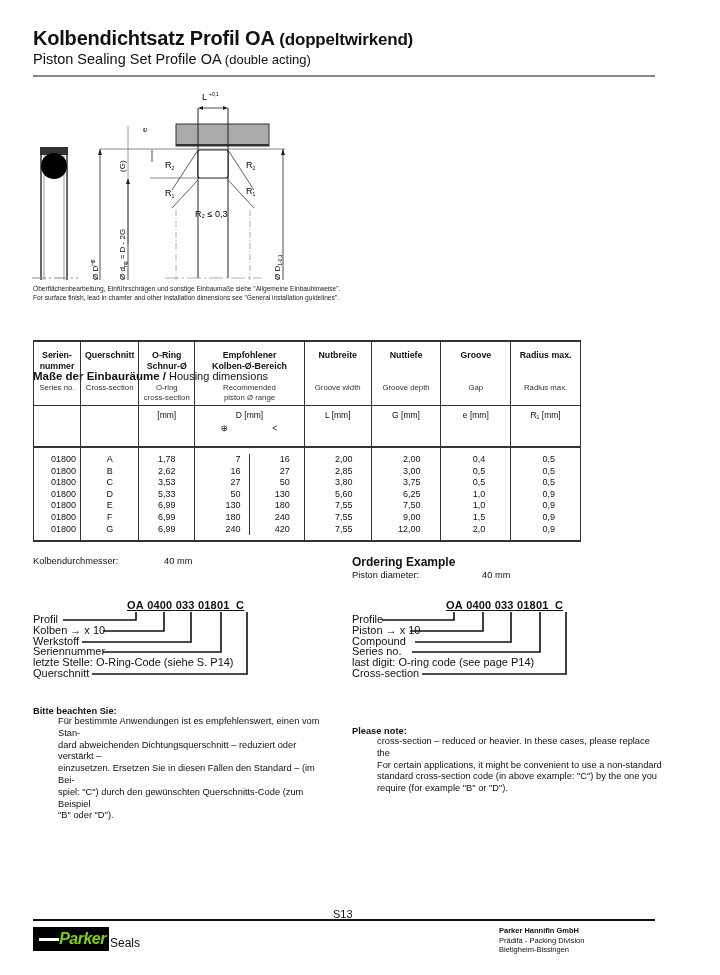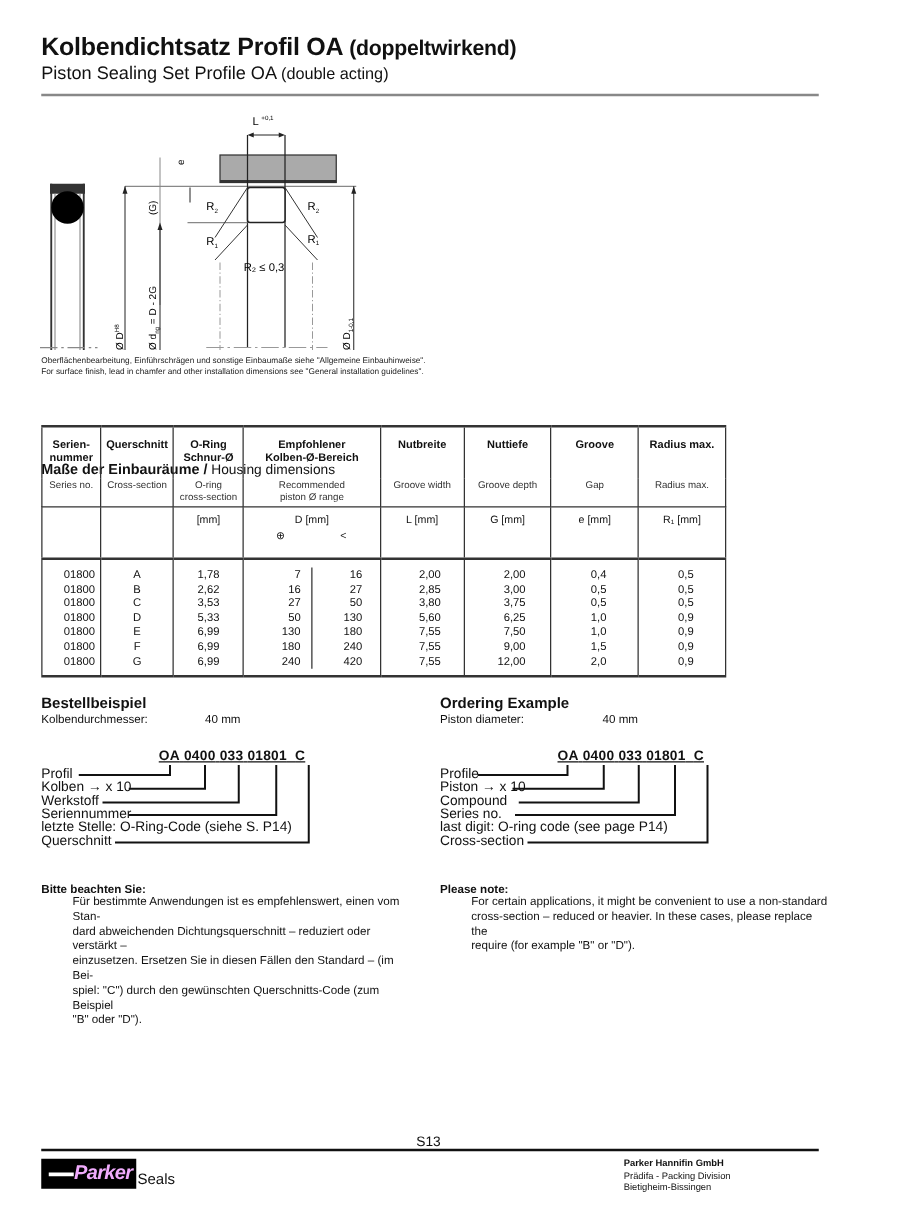--- a/index.html
+++ b/index.html
@@ -22,21 +22,21 @@
   .l{text-align:right;} .c{text-align:center;} .r{text-align:right;}
   .dsub{display:flex;justify-content:space-between;margin-top:3px;position:relative;}
   .dsub span{width:50%;text-align:center;}
   .ord-h{font-size:12px;font-weight:bold;}
   .ord-t{font-size:9.3px;line-height:12px;}
   .code{font-weight:bold;font-size:11px;text-decoration:underline;letter-spacing:0.2px;}
   .lbl{font-size:11px;line-height:10.8px;}
   .nh{font-weight:bold;font-size:9.3px;}
   .np{font-size:9.3px;line-height:11.8px;margin-left:25px;}
   .rule-bot{left:33px;top:919px;width:622px;height:2px;background:#111;}
-  .logo{left:33px;top:927px;width:76px;height:24px;background:#000;color:#f0abfc;font-weight:bold;font-style:italic;font-size:16px;line-height:24px;text-align:right;padding-right:3px;box-sizing:border-box;letter-spacing:-0.5px;}
+  .logo{left:33px;top:927px;width:76px;height:24px;background:#000;color:#84cc16;font-weight:bold;font-style:italic;font-size:16px;line-height:24px;text-align:right;padding-right:3px;box-sizing:border-box;letter-spacing:-0.5px;}
   .logo:before{content:"";position:absolute;left:6px;top:11px;width:20px;height:3px;background:#fff;}
   .seals{left:110px;top:936px;font-size:12px;}
   .pagenum{left:333px;top:908px;font-size:11px;}
   .company{left:499px;top:926px;font-size:7.5px;line-height:9.5px;}
 </style>
 </head>
 <body>
 
 <div class="abs title"><span>Kolbendichtsatz Profil OA</span> <span class="small">(doppeltwirkend)</span></div>
 <div class="abs subtitle"><span>Piston Sealing Set Profile OA</span> <span class="small">(double acting)</span></div>
@@ -235,21 +235,20 @@
           <div>0,9</div>
           <div>0,9</div>
           <div>0,9</div>
           <div>0,9</div>
         </td>
   </tr>
 </tbody>
   </table>
 
 <div class="abs" style="left:33px;top:555px;width:300px">
-  <div class="ord-h">Bestellbeispiel</div>
   <div class="ord-t"><span>Kolbendurchmesser:</span><span style="position:absolute;left:131px">40 mm</span></div>
 </div>
 <div class="abs code" style="left:127px;top:599px">
   <span>OA</span>&nbsp;<span>0400</span>&nbsp;<span>033</span>&nbsp;<span>01801</span>&nbsp;&nbsp;<span>C</span>
 </div>
 <div class="abs lbl" style="left:33px;top:614px">
   <div>Profil</div>
   <div>Kolben → x 10</div>
   <div>Werkstoff</div>
   <div>Seriennummer</div>
@@ -288,24 +287,25 @@
 </svg>
 
 <div class="abs" style="left:33px;top:706px;width:300px">
   <div class="nh">Bitte beachten Sie:</div>
   <div class="np">Für bestimmte Anwendungen ist es empfehlenswert, einen vom Stan-</div>
   <div class="np">dard abweichenden Dichtungsquerschnitt – reduziert oder verstärkt –</div>
   <div class="np">einzusetzen. Ersetzen Sie in diesen Fällen den Standard – (im Bei-</div>
   <div class="np">spiel: "C") durch den gewünschten Querschnitts-Code (zum Beispiel</div>
   <div class="np">"B" oder "D").</div>
 </div>
-<div class="abs" style="left:352px;top:706px;width:310px">
+<div class="abs" style="left:352px;top:726px;width:310px">
   <div class="nh">Please note:</div>
+  <div class="np">cross-section – reduced or heavier. In these cases, please replace the</div>
   <div class="np">For certain applications, it might be convenient to use a non-standard</div>
-  <div class="np">cross-section – reduced or heavier. In these cases, please replace the</div>
+  <div class="np">standard cross-section code (in above example: "C") by the one you</div>
   <div class="np">require (for example "B" or "D").</div>
 </div>
 
 <div class="abs rule-bot"></div>
 <div class="abs logo">Parker</div>
 <div class="abs seals">Seals</div>
 <div class="abs pagenum">S13</div>
 <div class="abs company">
   <div style="font-weight:bold">Parker Hannifin GmbH</div>
   <div>Prädifa - Packing Division</div>

